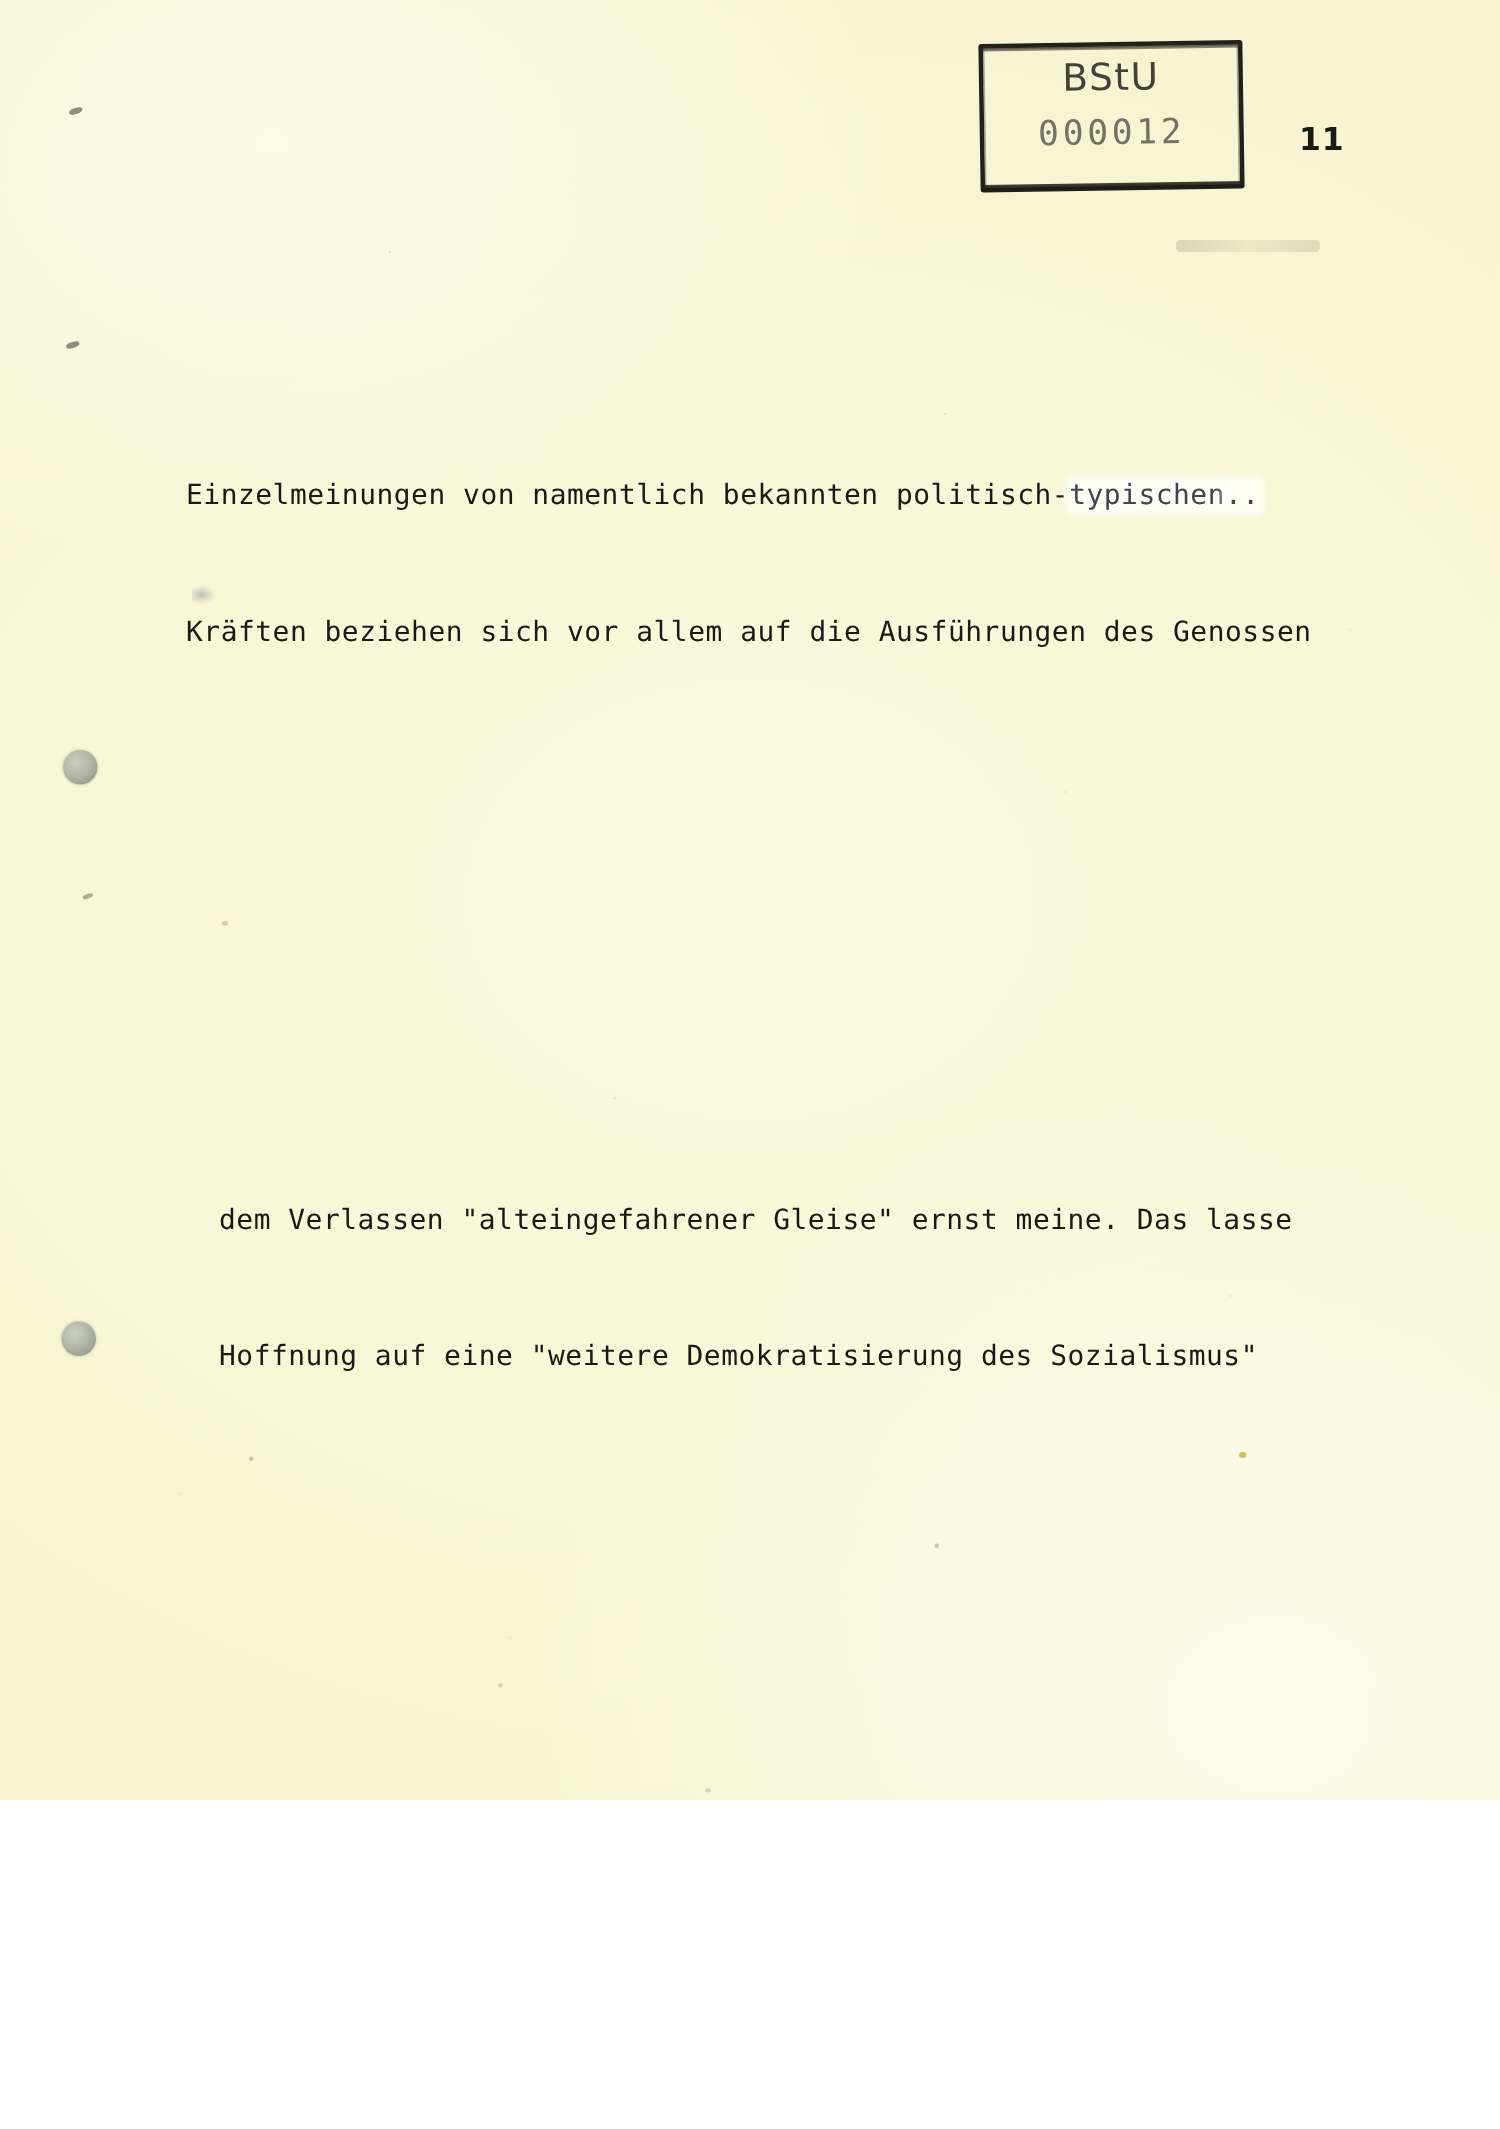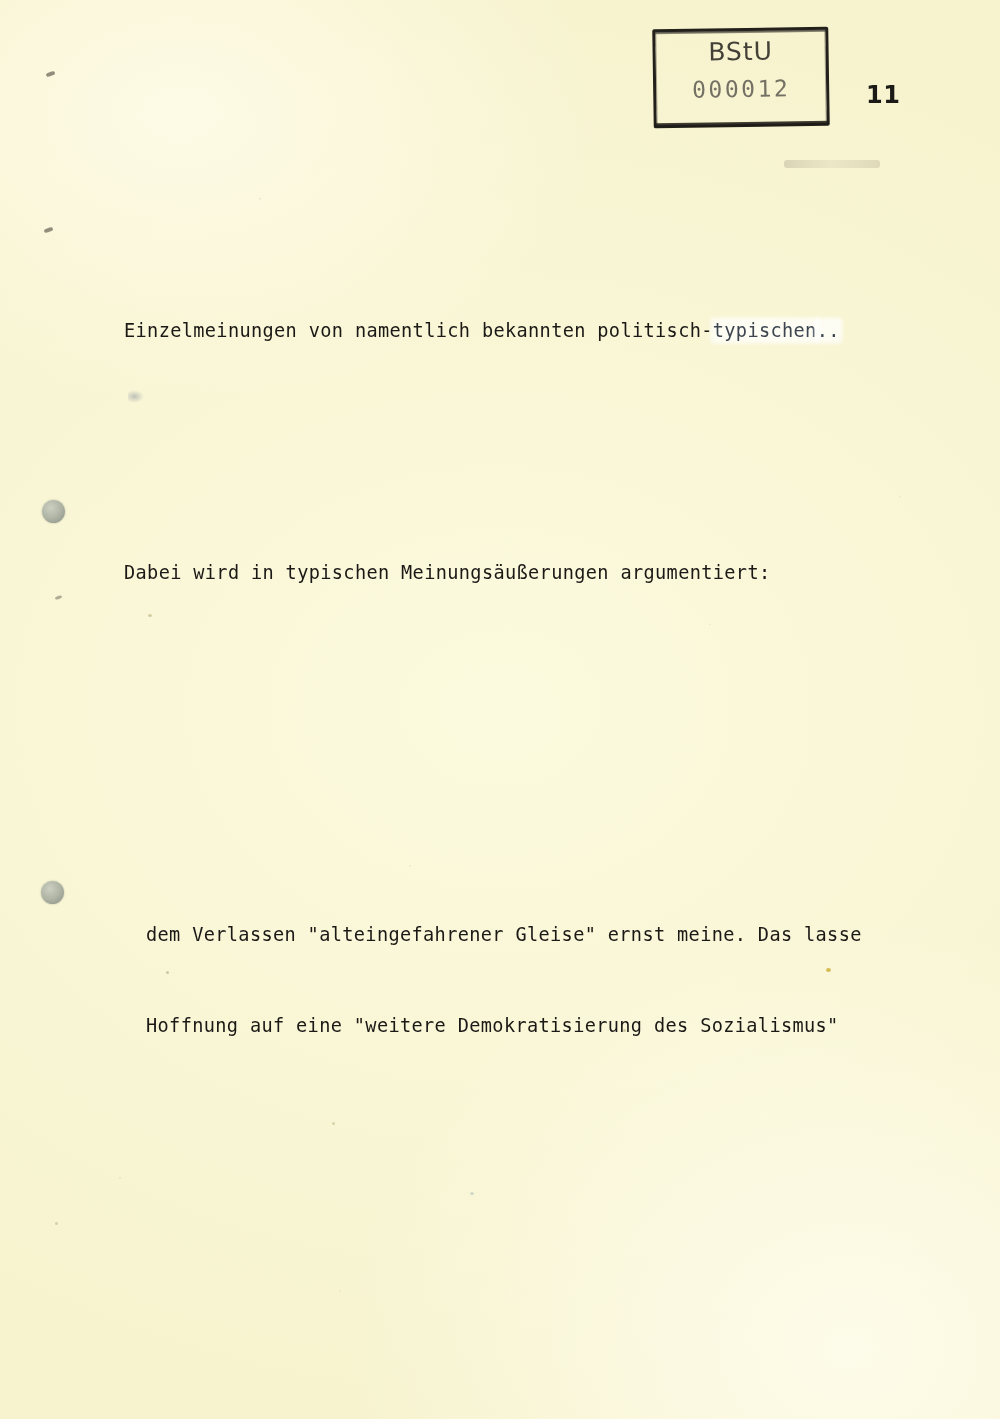--- a/index.html
+++ b/index.html
@@ -3,21 +3,21 @@
 <meta charset="utf-8">
 <style>
   html, body {
     margin: 0;
     padding: 0;
     background: #ffffff;
   }
   #page {
     position: relative;
     width: 1000px;
-    height: 1419px;
+    height: 1200px;
     overflow: hidden;
     background: #fbf8dc;
     background-image:
       radial-gradient(ellipse 600px 420px at 18% 8%, #fdfbe6 0%, rgba(253,251,230,0) 70%),
       radial-gradient(ellipse 700px 600px at 85% 95%, #fdfcea 0%, rgba(253,252,234,0) 72%),
       radial-gradient(ellipse 900px 700px at 50% 50%, #fcfade 0%, #f7f3cf 100%);
     font-family: "DejaVu Sans Mono", "Liberation Mono", monospace;
     text-decoration: underline;
   }
 
@@ -98,21 +98,21 @@
     opacity: .85;
   }
 
   
   #page-number {
     position: absolute;
     left: 866px;
     top: 81px;
     font-family: "DejaVu Sans", "Liberation Sans", sans-serif;
     font-weight: bold;
-    font-size: 24px;
+    font-size: 21px;
     color: #1c1a17;
     letter-spacing: .5px;
   }
 
   
   #body-text {
     position: absolute;
     left: 124px;
     top: 165px;
     width: 840px;
@@ -183,25 +183,23 @@
 
   <div id="page-number">11</div>
 
   <div class="punch" id="punch-top"></div>
   <div class="punch" id="punch-bottom"></div>
 
   <div id="body-text">
 
     <div class="para">
       <span class="line"><span>Einzelmeinungen von namentlich bekannten politisch-</span><span class="whiteout ink-faint">typischen</span><span class="whiteout ink-faint">..</span></span>
+      <span class="line">Kräften beziehen sich vor allem auf die Ausführungen des Genossen</span>
     </div>
 
-    <div class="para">
-      <span class="line">Dabei wird in typischen Meinungsäußerungen argumentiert:</span>
-    </div>
 
     <span class="gap"></span>
 
     <div class="para">
       <span class="line indent">dem Verlassen "alteingefahrener Gleise" ernst meine. Das lasse</span>
       <span class="line indent">Hoffnung auf eine "weitere Demokratisierung des Sozialismus"</span>
       
     </div>
 
     

